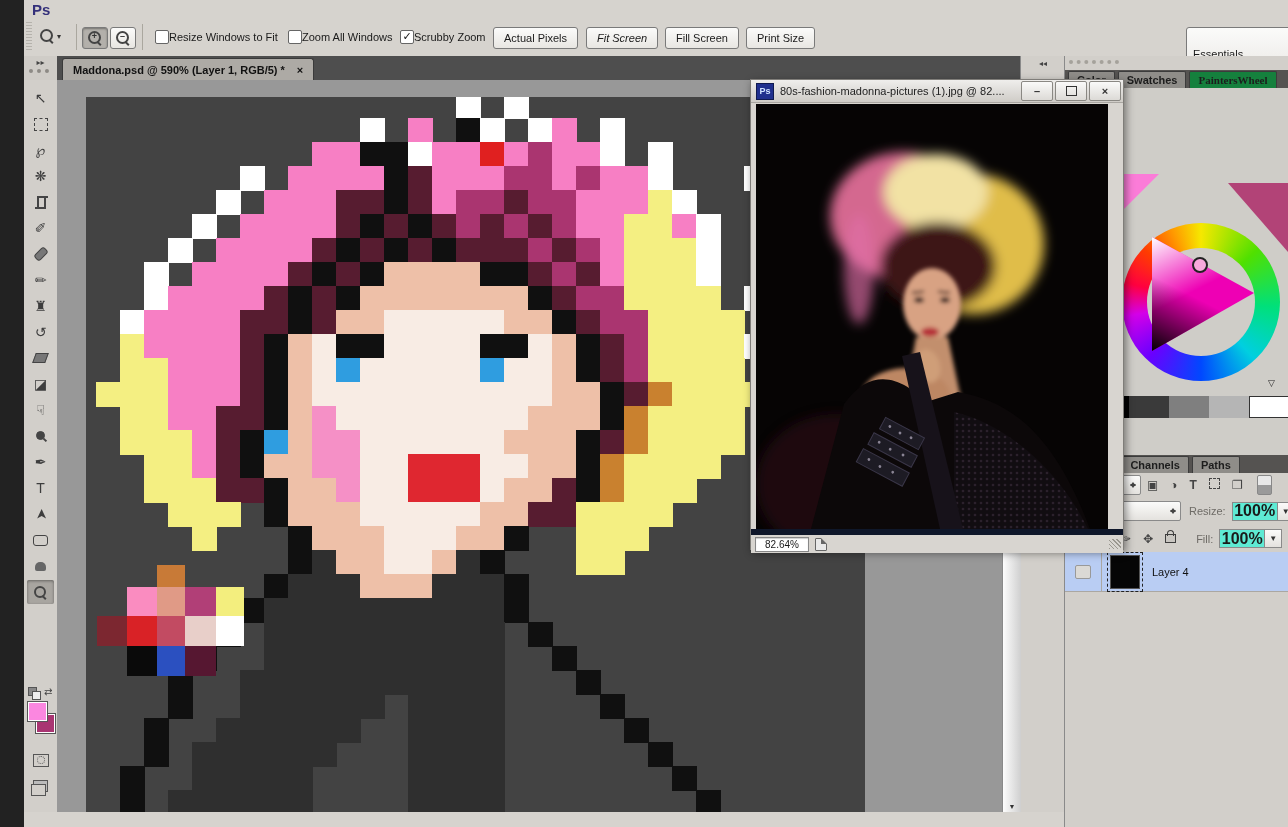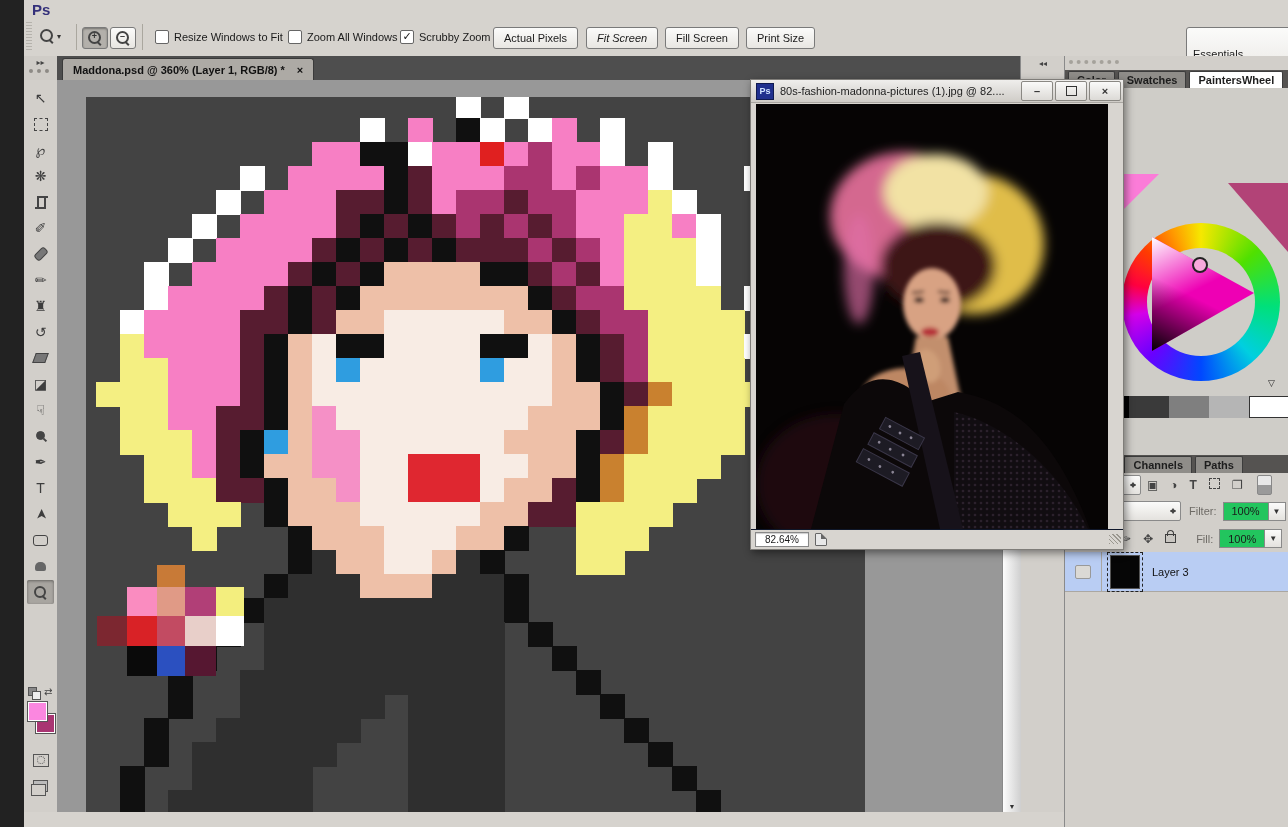--- a/index.html
+++ b/index.html
@@ -11,21 +11,21 @@
   #menubar{left:0;top:0;width:1288px;height:18px;background:#d6d3ce;display:flex;align-items:center;}
   #pslogo{font-weight:bold;font-size:15px;color:#34307a;margin:0 14px 0 8px;letter-spacing:0;}
   .menuitem{padding:0 13px;font-size:12px;}
   
   #optionsbar{left:0;top:18px;width:1288px;height:38px;background:#d6d3ce;border-bottom:1px solid #98958f;}
   .grip-v{left:2px;top:4px;width:6px;height:30px;background:repeating-linear-gradient(#b5b2ac 0 1px,#d6d3ce 1px 3px);}
   .obtn{position:absolute;top:9px;height:20px;background:linear-gradient(#fbfbfa,#e8e6e2);border:1px solid #7a7a7a;border-radius:3px;display:flex;align-items:center;justify-content:center;padding:0 10px;font-size:11px;}
   .sq-btn{width:24px;padding:0;}
   .pressed{background:#b3b0ab;box-shadow:inset 0 1px 2px rgba(0,0,0,.35);}
   .vsep{position:absolute;top:6px;width:1px;height:26px;background:#aaa79f;}
-  .cb-group{position:absolute;top:12px;display:flex;align-items:center;gap:5px;}
+  .cb-group{position:absolute;top:12px;display:flex;align-items:center;}
   .cbox{width:12px;height:12px;background:#fff;border:1px solid #666;border-radius:2px;text-align:center;line-height:11px;font-size:11px;color:#111;}
   .cbox.on::before{content:"✓";}
   .magni{position:relative;width:14px;height:14px;display:inline-block;}
   .magni::before{content:"";position:absolute;left:0;top:0;width:9px;height:9px;border:2px solid #444;border-radius:50%;}
   .magni::after{content:"";position:absolute;left:10px;top:10px;width:5px;height:2px;background:#444;transform:rotate(45deg);transform-origin:0 0;}
   .magni .pm{position:absolute;left:2px;top:0px;width:9px;text-align:center;font-size:9px;font-weight:bold;color:#333;}
   .stepper{display:inline-block;width:9px;height:12px;position:relative;}
   .stepper::before{content:"";position:absolute;left:1px;top:0;border:3.5px solid transparent;border-bottom:4px solid #444;}
   .stepper::after{content:"";position:absolute;left:1px;bottom:0;border:3.5px solid transparent;border-top:4px solid #444;}
   #workspace-select{position:absolute;top:9px;left:1162px;width:108px;height:20px;background:linear-gradient(#fbfbfa,#e8e6e2);border:1px solid #7a7a7a;border-radius:3px;display:flex;align-items:center;justify-content:space-between;padding:16px 6px;}
@@ -67,38 +67,38 @@
   #statusrow{left:33px;top:812px;width:1007px;height:15px;background:#d6d3ce;border-top:1px solid #98958f;font-size:10px;}
   .inset-field{position:absolute;background:#fff;border:1px solid #888;box-shadow:inset 0 1px 1px rgba(0,0,0,.2);display:flex;align-items:center;justify-content:center;font-size:10px;}
   .doc-ico{position:absolute;width:10px;height:11px;border:1px solid #666;border-radius:1px;background:#e8e8e8;}
   .doc-ico::before{content:"";position:absolute;right:-1px;top:-1px;border:3px solid #d6d3ce;border-left-color:#666;border-bottom-color:#666;}
   #hscroll{position:absolute;left:412px;top:1px;width:595px;height:13px;background:#c6c3be;border:1px solid #9a9792;display:flex;align-items:center;}
   #hthumb{position:absolute;left:345px;width:240px;height:11px;background:linear-gradient(#efeeec,#c9c6c1);border:1px solid #8f8c87;border-radius:5px;}
   
   #dock{left:1040px;top:56px;width:248px;height:771px;background:#d2cfca;border-left:1px solid #8a8a8a;}
   .ptab-row{position:absolute;left:0;width:248px;height:18px;background:#555351;display:flex;align-items:flex-end;}
   .ptab{height:16px;display:flex;align-items:center;padding:0 8px;background:#8f8d89;border:1px solid #3c3c3c;border-bottom:none;border-radius:2px 2px 0 0;margin-left:3px;font-size:11px;font-weight:bold;color:#1d1d1d;}
-  .ptab.active{background:#ffffff;}
+  .ptab.active{background:#15803d;font-family:Liberation Serif, serif;}
   .panel-menu{margin-left:auto;margin-right:6px;color:#2e2e2e;font-size:9px;align-self:center;}
   #wheelpanel{position:absolute;left:0;top:32px;width:248px;height:367px;background:#cfcdc8;overflow:hidden;}
   #hue-ring{position:absolute;left:57px;top:135px;width:158px;height:158px;border-radius:50%;
     background:conic-gradient(#f6e800,#50e000 13%,#00e07a 26%,#00cfe0 38%,#0048ff 50%,#6a00ff 62%,#d400e8 72%,#ff0040 79%,#ff3c00 87%,#ff9a00 94%,#f6e800);}
   #hue-hole{position:absolute;left:82px;top:160px;width:108px;height:108px;border-radius:50%;background:#cfcdc8;}
   .corner-pink{position:absolute;left:58px;top:86px;width:36px;height:36px;background:#fb7cd8;clip-path:polygon(0 0,100% 0,0 100%);}
   .corner-rose{position:absolute;left:163px;top:95px;width:80px;height:92px;background:#b24377;clip-path:polygon(0 0,100% 0,100% 100%);}
   #sv-triangle{position:absolute;left:84px;top:146px;}
   #wheel-cursor{position:absolute;left:127px;top:169px;width:12px;height:12px;border:2px solid #222;border-radius:50%;background:#f8a9dc;}
   .gray-swatch{position:absolute;top:308px;height:22px;}
   #wheel-dd{position:absolute;left:203px;top:290px;font-size:9px;color:#222;}
   .grip-dots{position:absolute;width:12px;height:10px;background:repeating-linear-gradient(45deg,#9a978f 0 1px,transparent 1px 3px);}
   
   #layersgroup{position:absolute;left:0;top:399px;width:248px;height:372px;}
   .ctl-row{position:absolute;left:0;width:248px;background:#d2cfca;display:flex;align-items:center;}
   .mini-select{height:18px;background:linear-gradient(#fbfbfa,#e4e2de);border:1px solid #8a8a8a;border-radius:2px;display:flex;align-items:center;justify-content:flex-end;padding:0 2px;}
-  .val-box{height:17px;background:#22c55e;border:1px solid #8a8a8a;display:flex;align-items:center;justify-content:center;width:44px;font-size:11px;}
+  .val-box{height:17px;background:#5eead4;border:1px solid #8a8a8a;display:flex;align-items:center;justify-content:center;width:44px;font-size:16px;font-weight:bold;}
   .dd-btn{height:17px;width:16px;background:linear-gradient(#fbfbfa,#e4e2de);border:1px solid #8a8a8a;border-left:none;display:flex;align-items:center;justify-content:center;font-size:8px;color:#333;}
   .dim-label{color:#6e6b66;font-size:11px;}
   .ficon{font-size:12px;color:#444;margin:0 6px;}
   .toggle-pill{width:13px;height:18px;border:1px solid #888;border-radius:2px;background:linear-gradient(#e8e8e8 50%,#9a9a9a 50%);}
   
   #layerlist{position:absolute;left:0;top:97px;width:248px;}
   .lrow{position:relative;width:248px;height:39px;background:#d2cfca;border-bottom:1px solid #aaa7a2;display:flex;align-items:center;}
   .lrow.selected{background:#b9cdf3;}
   .eyecell{width:36px;height:39px;border-right:1px solid #aaa7a2;display:flex;align-items:center;justify-content:center;flex:0 0 auto;}
   .eye{position:relative;width:15px;height:9px;border:1px solid #3c3c3c;border-radius:50%;background:#efefec;}
@@ -110,21 +110,21 @@
   .lock-glyph{position:relative;width:9px;height:7px;border:1px solid #3e3e3e;background:#c9c6c1;}
   .lock-glyph::before{content:"";position:absolute;left:1px;top:-5px;width:5px;height:5px;border:1.5px solid #3e3e3e;border-bottom:none;border-radius:4px 4px 0 0;}
   #layers-scroll{position:absolute;left:234px;top:97px;width:13px;height:214px;background:linear-gradient(90deg,#fbfbfb,#d6d4cf);border-left:1px solid #a5a29d;}
   
   #floatwin{left:726px;top:79px;width:372px;height:469px;background:#d8d5d0;border:1px solid #7f7d79;box-shadow:2px 3px 8px rgba(0,0,0,.45);z-index:50;}
   #fw-title{position:absolute;left:0;top:0;width:100%;height:23px;background:linear-gradient(#efeeec,#cfccc7);border-bottom:1px solid #a9a6a1;display:flex;align-items:center;padding-left:5px;box-sizing:border-box;gap:6px;}
   #fw-psicon{width:16px;height:15px;background:#20308e;color:#cfe2ff;font-size:9px;font-weight:bold;display:flex;align-items:center;justify-content:center;border:1px solid #101a50;}
   .fw-btn{width:30px;height:18px;background:linear-gradient(#fafaf9,#dcdad6);border:1px solid #8a8883;border-radius:2px;display:flex;align-items:center;justify-content:center;font-size:11px;font-weight:bold;color:#333;}
   .fw-btn .maxsq{width:9px;height:8px;border:1.5px solid #333;}
   #fw-photo{position:absolute;left:5px;top:24px;width:352px;height:425px;background:#000;}
-  #fw-status{position:absolute;left:0;top:449px;width:100%;height:18px;background:#d8d5d0;border-top:1px solid #0f172a;}
+  #fw-status{position:absolute;left:0;top:449px;width:100%;height:18px;background:#d8d5d0;border-top:6px solid #0f172a;}
   
   .pal{position:absolute;}
 </style>
 </head>
 <body>
 
 <div id="screen">
 
   <div id="menubar" class="abs">
     <span id="pslogo">Ps</span>
@@ -169,21 +169,21 @@
       <span class="stepper"></span>
     </div>
   </div>
 
   <div id="toolhead" class="abs">
       <div style="padding-top:2px;">▸▸</div>
       <div style="margin-top:2px;border-top:4px dotted #8d8a85;width:20px;margin-left:5px;"></div>
     </div>
   <div id="tabstrip" class="abs">
     <div id="doctab">
-      <span>Maddona.psd @ 360% (Layer 1, RGB/8) *</span>
+      <span>Maddona.psd @ 590% (Layer 1, RGB/5) *</span>
       <span style="font-weight:bold;">×</span>
     </div>
   </div>
   <div id="strip-col" class="abs">
     <div style="text-align:center;font-size:8px;color:#444;padding-top:3px;">◂◂</div>
   </div>
 
   <div id="toolbar" class="abs">
     <div id="tools-container">
         <div class="tool" style="top: 6px;">↖</div>
@@ -849,40 +849,40 @@
         <span class="ficon">◑</span>
         <span class="ficon" style="font-weight:bold;">T</span>
         <span class="ficon"><span style="display:inline-block;width:9px;height:9px;border:1px dashed #444;"></span></span>
         <span class="ficon">❐</span>
         <span class="toggle-pill" style="margin-left:8px;"></span>
       </div>
       <div class="ctl-row" style="top:42px;height:28px;">
         <div class="mini-select" style="width:106px;margin-left:4px;">
             <span class="stepper"></span>
           </div>
-        <span class="dim-label" style="margin-left:8px;">Filter:</span>
+        <span class="dim-label" style="margin-left:8px;">Resize:</span>
         <span class="val-box" style="margin-left:6px;">100%</span>
         <span class="dd-btn">▼</span>
       </div>
       <div class="ctl-row" style="top:70px;height:27px;">
         <span class="ficon" style="margin-left:56px;">✑</span>
         <span class="ficon">✥</span>
         <span class="lock-glyph" style="margin:0 6px;"></span>
         <span class="dim-label" style="margin-left:14px;">Fill:</span>
         <span class="val-box" style="margin-left:6px;">100%</span>
         <span class="dd-btn">▼</span>
       </div>
 
       <div id="layerlist">
         <div class="lrow selected">
           <div class="eyecell">
               <span class="eye-empty"></span>
             </div>
           <div class="lthumb" style="background:#060606;outline:1px dashed #222;outline-offset:2px;"></div>
-          <span class="lname">Layer 3</span>
+          <span class="lname">Layer 4</span>
         </div>
       </div>
       <div id="layers-scroll"></div>
 
     </div>
   </div>
 
   <div id="floatwin" class="abs">
     <div id="fw-title">
       <span id="fw-psicon">Ps</span>

